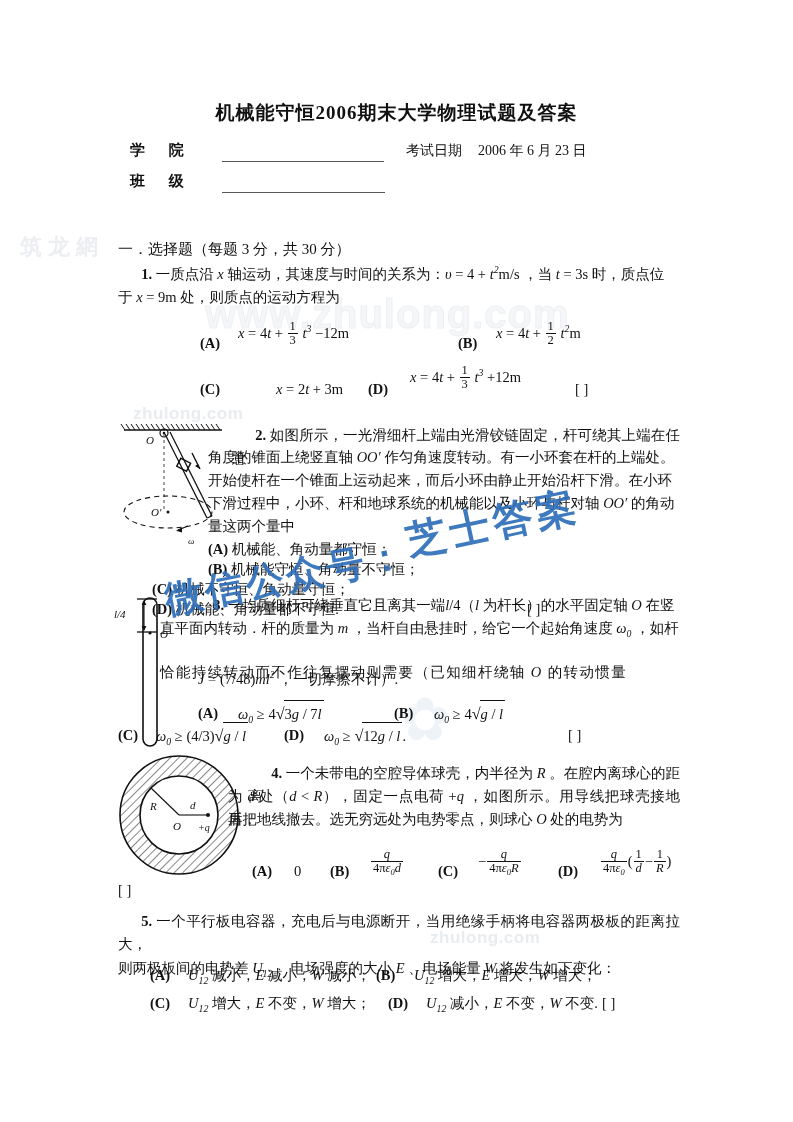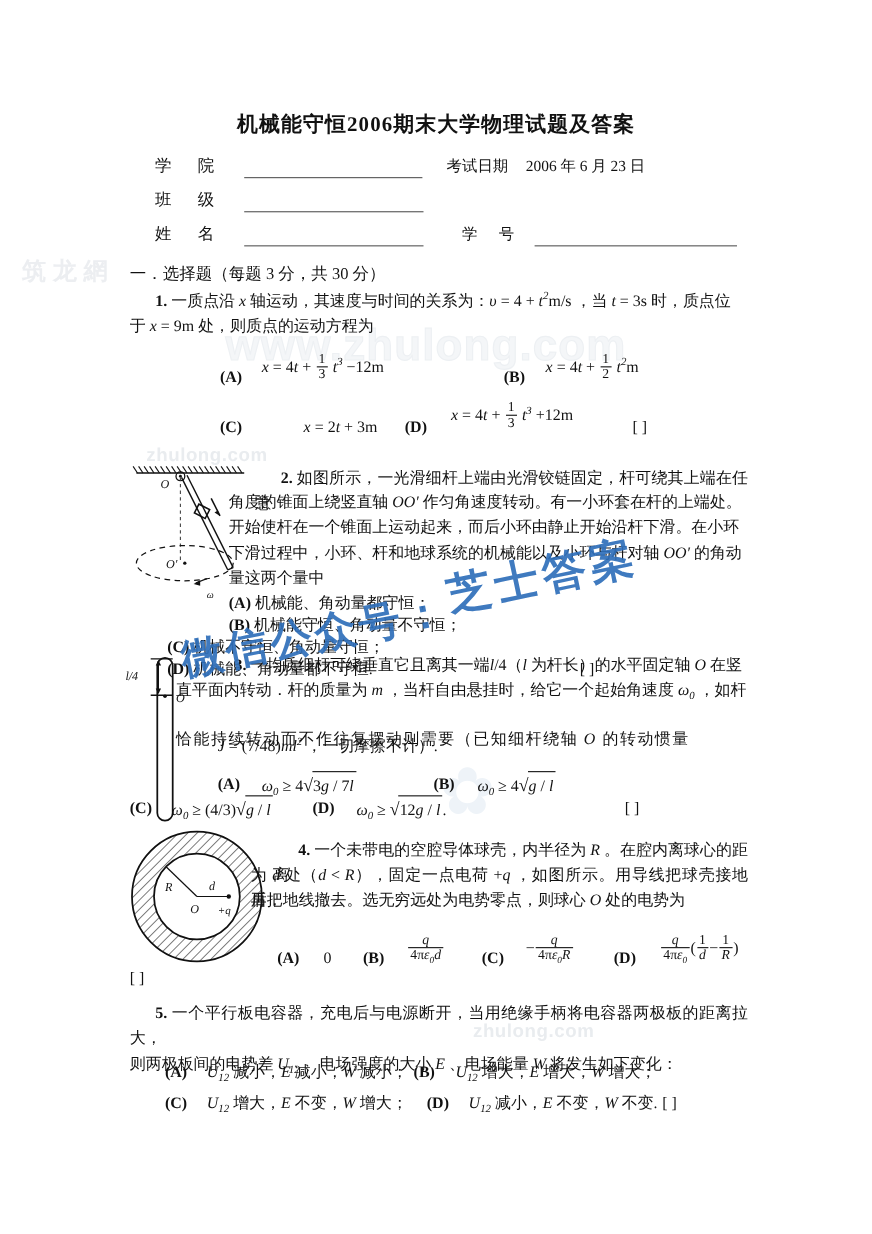--- a/index.html
+++ b/index.html
@@ -100,21 +100,21 @@
     top: 100px;
     text-align: center;
     font-size: 19px;
     font-weight: bold;
     letter-spacing: 1px;
   }
   .title .num { font-family: "Liberation Serif", serif; margin-top: 12px; }
 
   .headblock { position: absolute; left: 130px; top: 137px; width: 540px; }
   .hrow { position: relative; height: 31px; font-size: 15px; }
-  .hlabel { position: absolute; font-weight: normal; letter-spacing: 10px; margin-left: 11px; }
+  .hlabel { position: absolute; font-weight: bold; letter-spacing: 10px; }
   .hline {
     position: absolute;
     border-bottom: 1px solid #555;
     height: 1px;
   }
   .hval { position: absolute; font-size: 14px; }
 
   .section-head {
     position: absolute;
     left: 118px;
@@ -185,26 +185,20 @@
         <span class="hline" style="left:92px; top:23px; width:162px;"></span>
         <span class="hval" style="left:276px; top:5px;">考试日期</span>
         <span class="hval" style="left:348px; top:5px;">2006 年 6 月 23 日</span>
       </div>
 
       <div class="hrow">
         <span class="hlabel" style="left:0; top:4px;">班  级</span>
         <span class="hline" style="left:92px; top:23px; width:163px;"></span>
       </div>
 
-      <div class="hrow">
-        <span class="hlabel" style="left:0; top:4px;">姓  名</span>
-        <span class="hline" style="left:92px; top:23px; width:163px;"></span>
-        <span class="hval" style="left:290px; top:5px; letter-spacing:8px;">学  号</span>
-        <span class="hline" style="left:356px; top:23px; width:184px;"></span>
-      </div>
     </div>
 
     <div class="section-head">一．选择题（每题 3 分，共 30 分）</div>
 
     <div class="q" style="left:118px; top:262px; width:562px;">
       <div style="text-indent:1.6em;">
         <span class="qnum">1.</span>
         一质点沿 <span class="m">x</span> 轴运动，其速度与时间的关系为：<span class="m">υ</span> <span class="mr">=</span> <span class="mr">4</span> <span class="mr">+</span> <span class="m">t</span><sup class="s">2</sup><span class="mr">m/s</span> ，当 <span class="m">t</span> <span class="mr">=</span> <span class="mr">3s</span> 时，质点位
       </div>
       <div>于 <span class="m">x</span> <span class="mr">=</span> <span class="mr">9m</span> 处，则质点的运动方程为</div>

